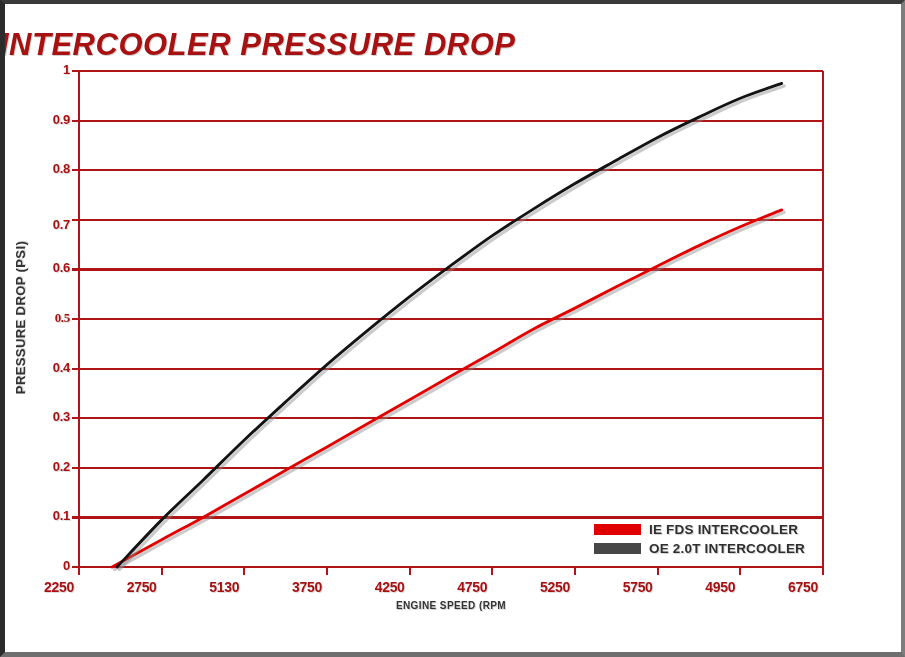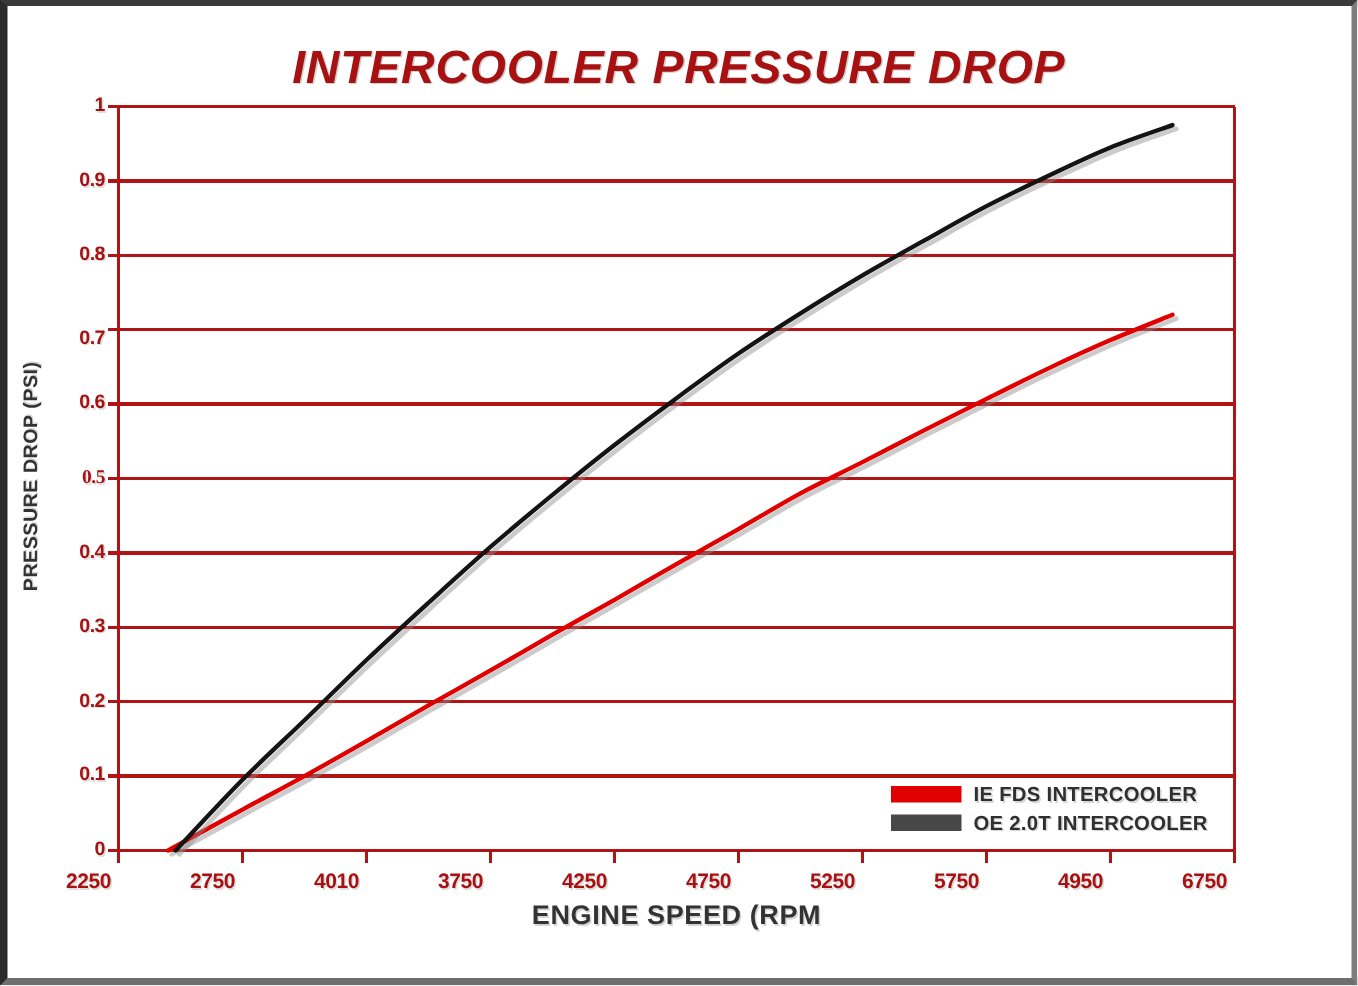--- a/index.html
+++ b/index.html
@@ -33,39 +33,38 @@
     left: 0; top: 0;
     width: 905px; height: 657px;
   }
 
   
   #chart-title {
     position: absolute;
     left: 0;
     top: 27px;
     width: 905px;
-    text-align: center;
     font-size: 31px;
     font-weight: bold;
     font-style: italic;
     letter-spacing: 0.5px;
     color: #a81111;
     font-family: "Liberation Sans", sans-serif;
     text-shadow: 1px 1px 0 rgba(120,120,120,0.35);
     white-space: nowrap;
   }
 
   
   #x-axis-title {
     position: absolute;
     left: 79px;
     top: 600px;
     width: 744px;
     text-align: center;
-    font-size: 18px;
+    font-size: 10px;
     font-weight: bold;
     color: #333333;
     letter-spacing: 0.4px;
     font-family: "Liberation Sans", sans-serif;
     text-shadow: 1px 1px 0 rgba(150,150,150,0.4);
     white-space: nowrap;
   }
   #y-axis-title {
     position: absolute;
     left: -95px;
@@ -163,21 +162,21 @@
         <div class="ytick-label" style="top: 260.4px; left: 9px; width: 61px;">0.6</div>
         <div class="ytick-label" style="top: 217px; left: 9px; width: 61px; text-align: right;">0.7</div>
         <div class="ytick-label" style="top: 161.2px; left: 9px; width: 61px;">0.8</div>
         <div class="ytick-label" style="top: 111.6px; left: 9px; width: 61px;">0.9</div>
         <div class="ytick-label" style="top: 62px; left: 9px; width: 61px;">1</div>
       </div>
 
     <div id="xtick-labels">
         <div class="xtick-label" style="left: 44px; top: 579px;">2250</div>
         <div class="xtick-label" style="left: 126.667px; top: 579px;">2750</div>
-        <div class="xtick-label" style="left: 209.333px; top: 579px;">4010</div>
+        <div class="xtick-label" style="left: 209.333px; top: 579px;">5130</div>
         <div class="xtick-label" style="left: 292px; top: 579px;">3750</div>
         <div class="xtick-label" style="left: 374.667px; top: 579px;">4250</div>
         <div class="xtick-label" style="left: 457.333px; top: 579px;">4750</div>
         <div class="xtick-label" style="left: 540px; top: 579px;">5250</div>
         <div class="xtick-label" style="left: 622.667px; top: 579px;">5750</div>
         <div class="xtick-label" style="left: 705.333px; top: 579px;">4950</div>
         <div class="xtick-label" style="left: 788px; top: 579px;">6750</div>
       </div>
 
     <svg id="plot-svg" width="905" height="657" style="position:absolute;left:0;top:0;">

